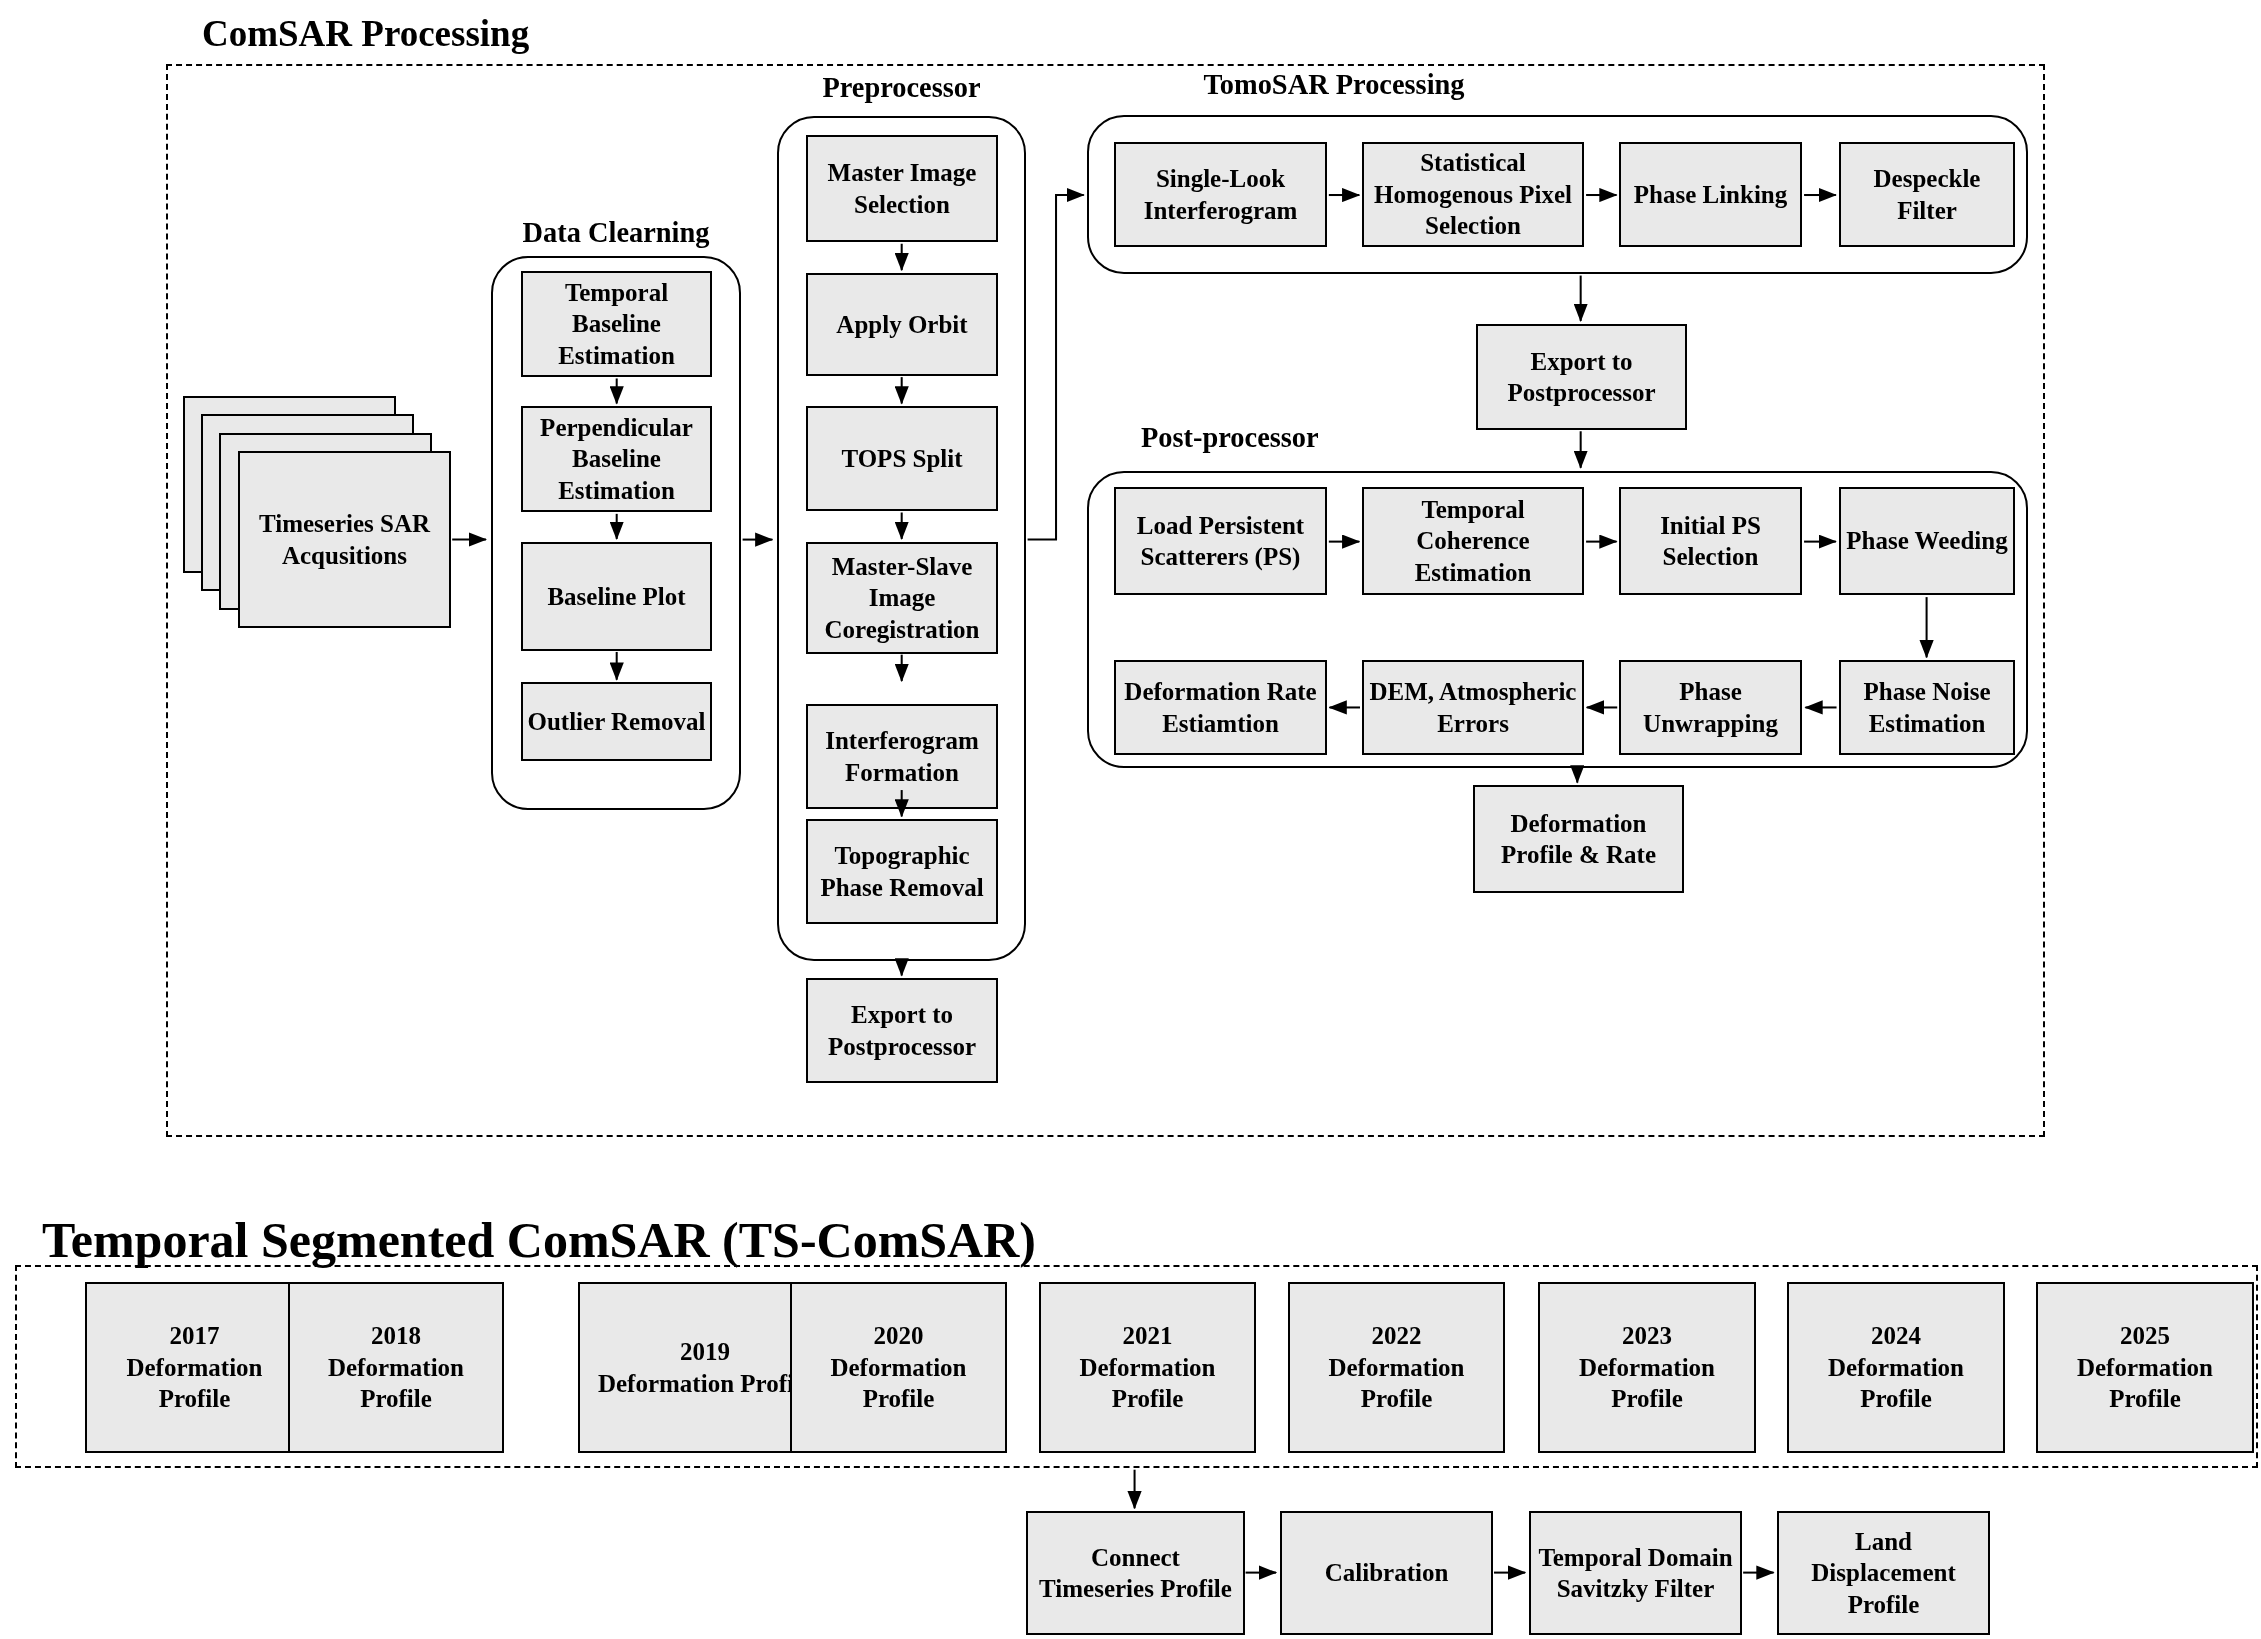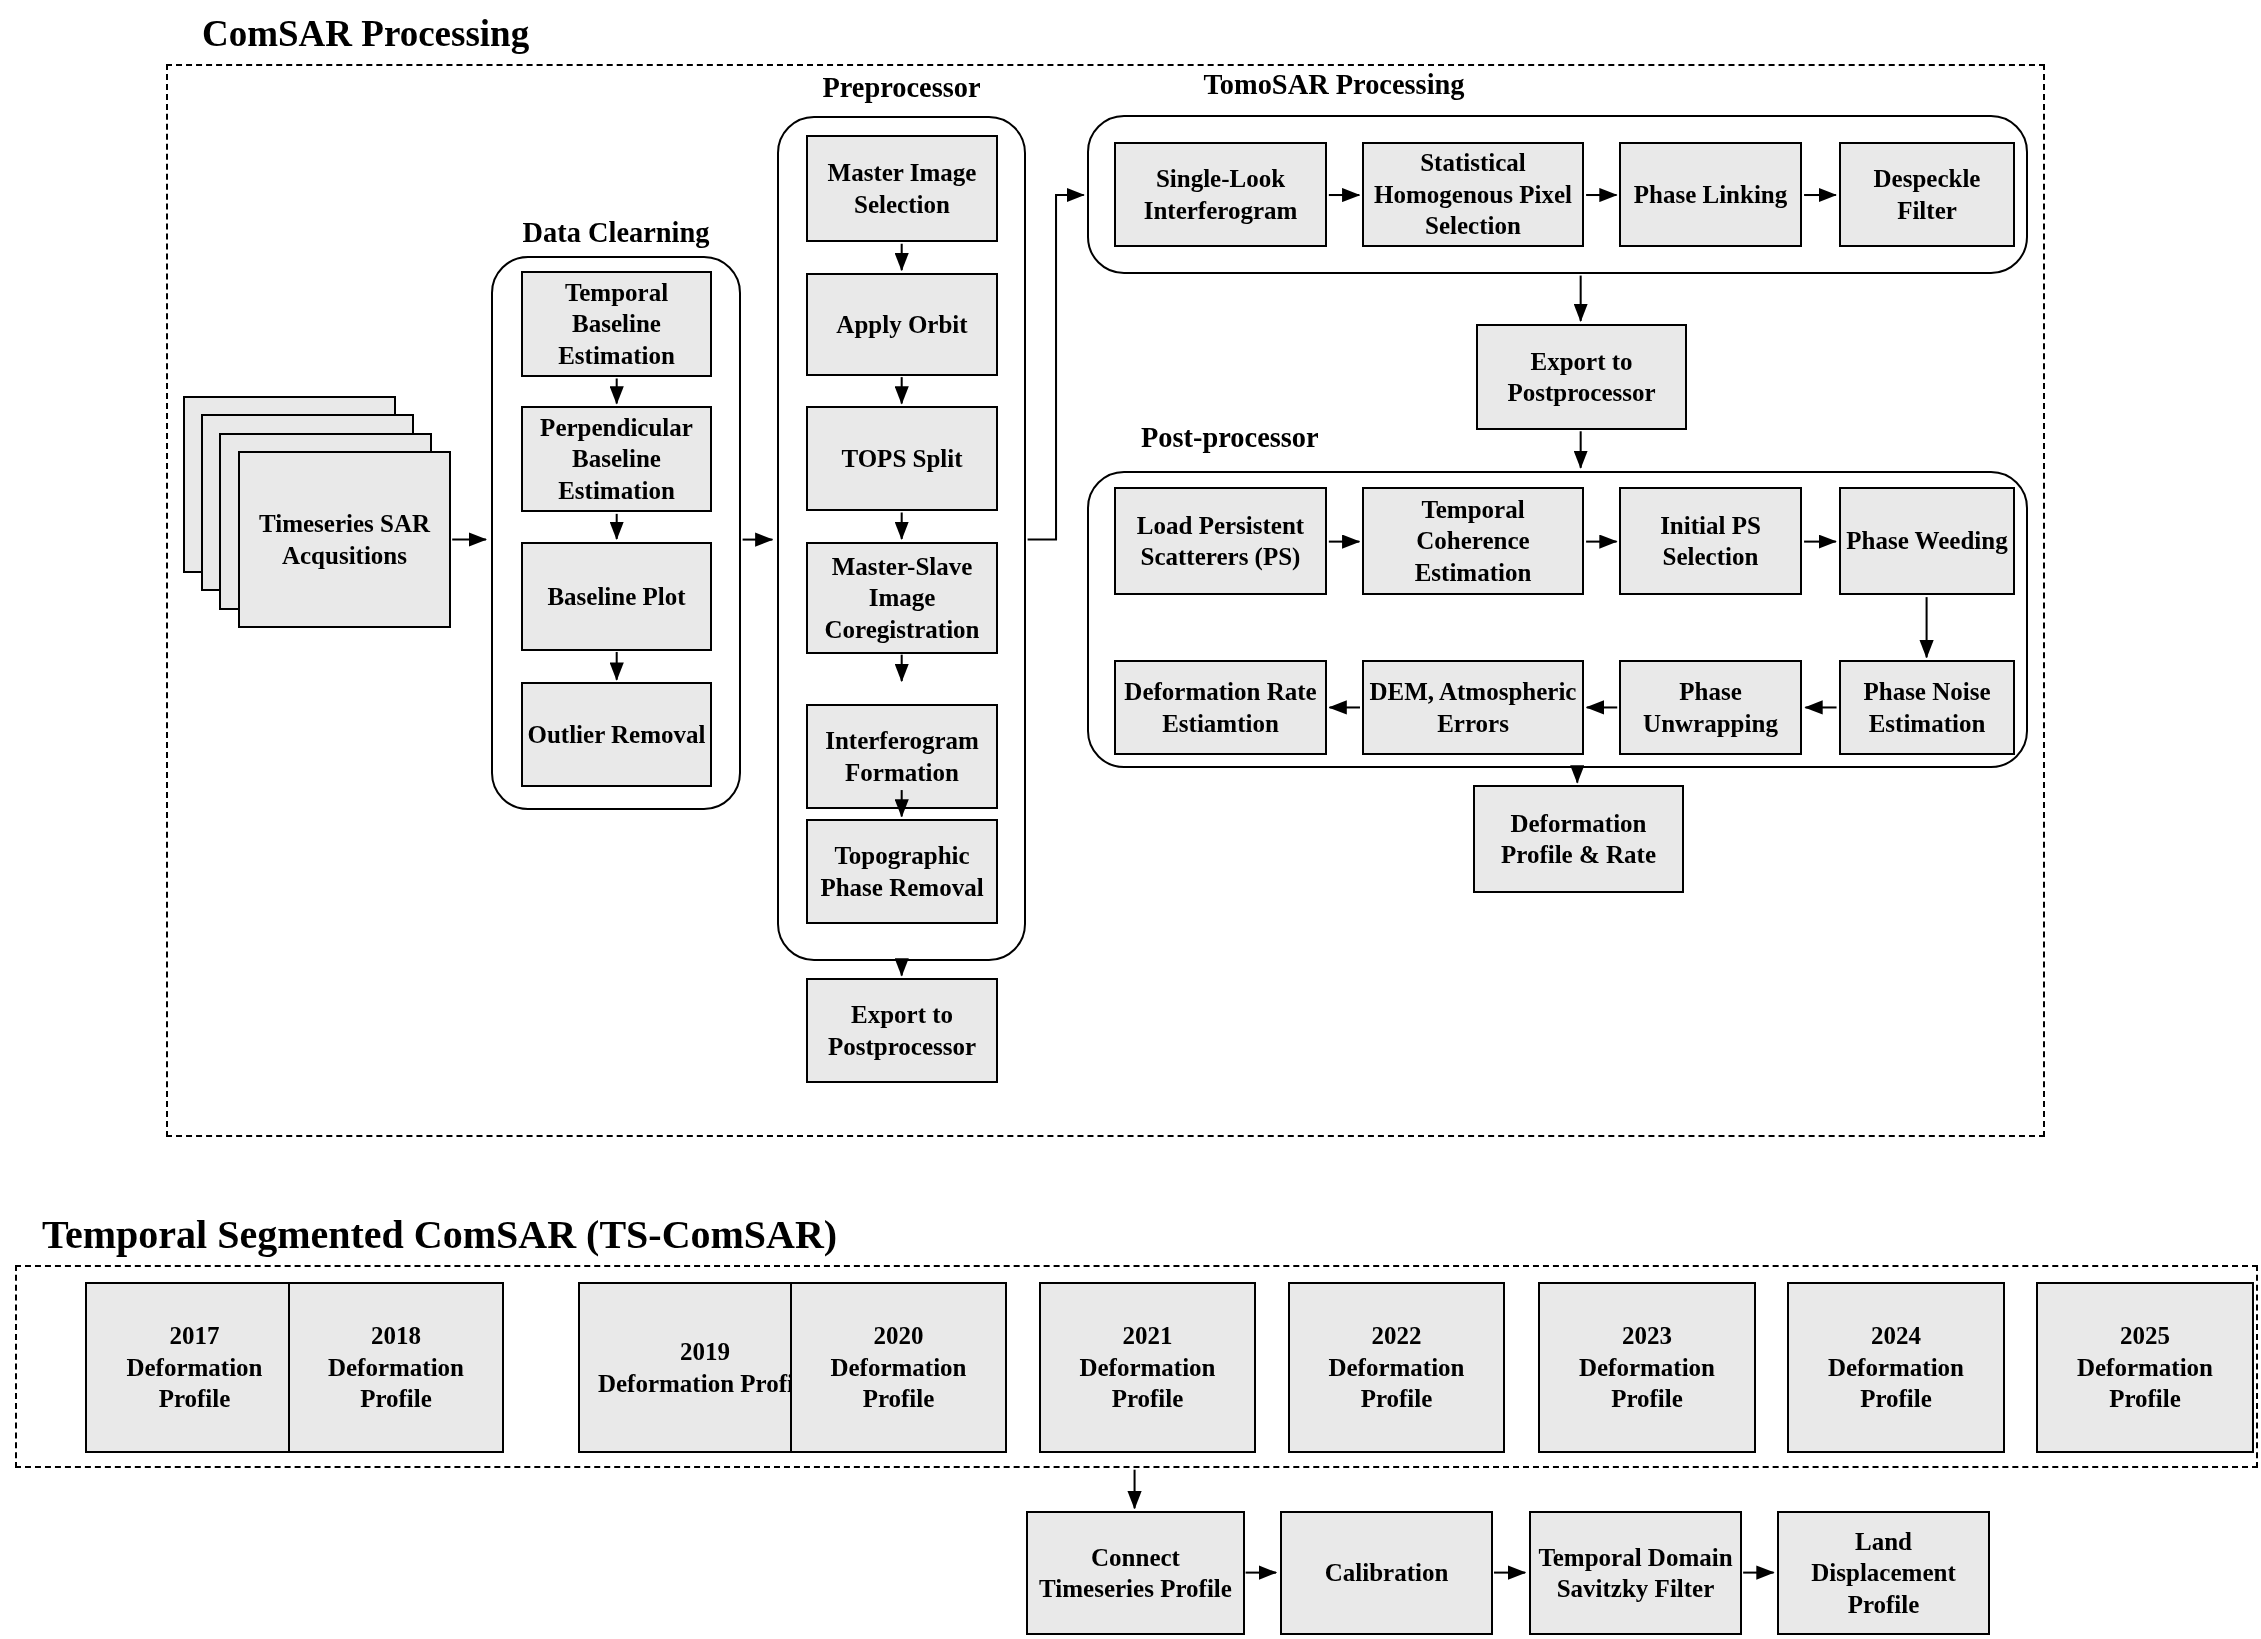--- a/index.html
+++ b/index.html
@@ -31,21 +31,21 @@
 <div class="stack-layer" style="left:183px; top:396px; width:213px; height:177px;"></div>
 <div class="stack-layer" style="left:201px; top:414px; width:213px; height:177px;"></div>
 <div class="stack-layer" style="left:219px; top:433px; width:213px; height:177px;"></div>
 <div class="box" style="left:238px; top:451px; width:213px; height:177px;">Timeseries SAR Acqusitions</div>
 
 <div class="lbl" style="left:491px; top:217px; width:250px;">Data Clearning</div>
 <div class="grp" style="left:491px; top:256px; width:250px; height:554px;"></div>
 <div class="box" style="left:521px; top:271px; width:191px; height:106px;">Temporal Baseline Estimation</div>
 <div class="box" style="left:521px; top:406px; width:191px; height:106px;">Perpendicular Baseline Estimation</div>
 <div class="box" style="left:521px; top:542px; width:191px; height:109px;">Baseline Plot</div>
-<div class="box" style="left:521px; top:682px; width:191px; height:105px;">Outlier Removal</div>
+<div class="box" style="left:521px; top:682px; width:191px; height:79px;">Outlier Removal</div>
 
 <div class="lbl" style="left:777px; top:72px; width:249px;">Preprocessor</div>
 <div class="grp" style="left:777px; top:116px; width:249px; height:845px;"></div>
 <div class="box" style="left:806px; top:135px; width:192px; height:107px;">Master Image Selection</div>
 <div class="box" style="left:806px; top:273px; width:192px; height:103px;">Apply Orbit</div>
 <div class="box" style="left:806px; top:406px; width:192px; height:105px;">TOPS Split</div>
 <div class="box" style="left:806px; top:542px; width:192px; height:112px;">Master-Slave Image Coregistration</div>
 <div class="box" style="left:806px; top:684px; width:192px; height:105px;margin-top:20px;">Interferogram Formation</div>
 <div class="box" style="left:806px; top:819px; width:192px; height:105px;">Topographic Phase Removal</div>
 <div class="box" style="left:806px; top:978px; width:192px; height:105px;">Export to Postprocessor</div>
@@ -65,21 +65,21 @@
 <div class="box" style="left:1362px; top:487px; width:222px; height:108px;">Temporal Coherence Estimation</div>
 <div class="box" style="left:1619px; top:487px; width:183px; height:108px;">Initial PS Selection</div>
 <div class="box" style="left:1839px; top:487px; width:176px; height:108px;">Phase Weeding</div>
 <div class="box" style="left:1114px; top:660px; width:213px; height:95px;">Deformation Rate Estiamtion</div>
 <div class="box" style="left:1362px; top:660px; width:222px; height:95px;">DEM, Atmospheric Errors</div>
 <div class="box" style="left:1619px; top:660px; width:183px; height:95px;">Phase Unwrapping</div>
 <div class="box" style="left:1839px; top:660px; width:176px; height:95px;">Phase Noise Estimation</div>
 
 <div class="box" style="left:1473px; top:785px; width:211px; height:108px;">Deformation Profile &amp; Rate</div>
 
-<div class="ttl" style="left:42px; top:1211px; font-size:40px;text-align:center;">Temporal Segmented ComSAR (TS-ComSAR)</div>
+<div class="ttl" style="left:42px; top:1211px; font-size:50px;text-align:center;">Temporal Segmented ComSAR (TS-ComSAR)</div>
 
 <div class="dash" style="left:15px; top:1265px; width:2243px; height:203px;"></div>
 
 <div class="box" style="left:37px;   top:1282px; width:219px; height:171px;margin-left:48px;">
   <span>2017</span>
   <span>Deformation Profile</span>
 </div>
 <div class="box" style="left:288px;  top:1282px; width:216px; height:171px;">
   <span>2018</span>
   <span>Deformation Profile</span>

